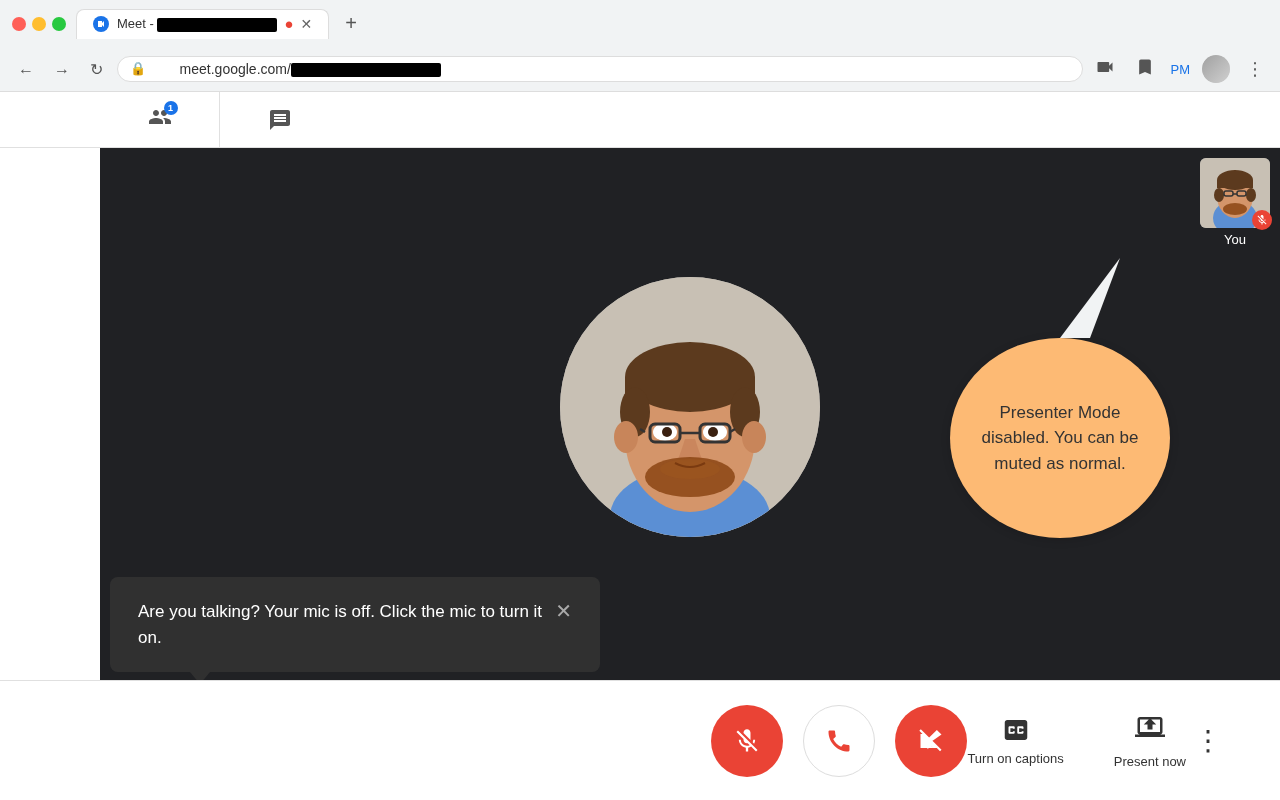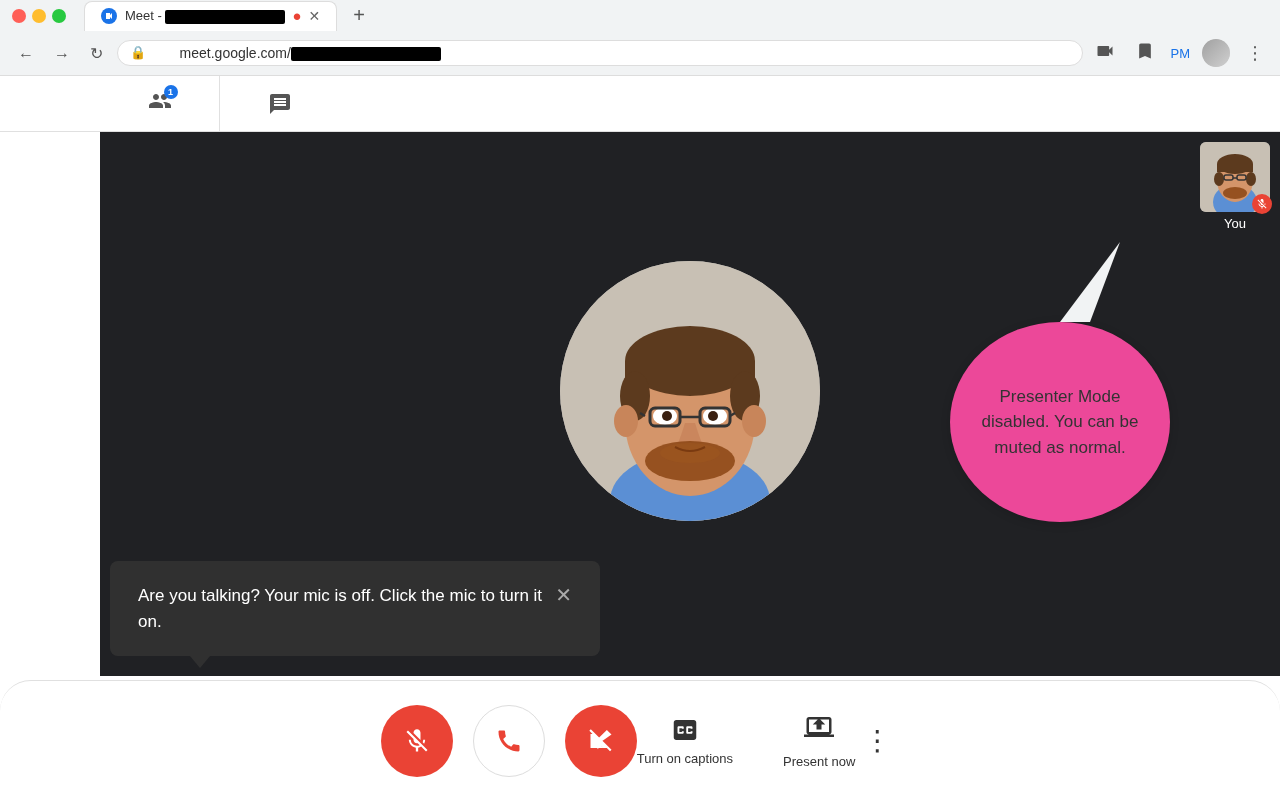--- a/index.html
+++ b/index.html
@@ -1,20 +1,20 @@
 <!DOCTYPE html>
 <html><head>
   <meta charset="utf-8">
   <style>
     * { margin: 0; padding: 0; box-sizing: border-box; }
     body { width: 1280px; height: 800px; overflow: hidden; font-family: -apple-system, BlinkMacSystemFont, 'Segoe UI', Arial, sans-serif; background: #fff; }
 
     
     .browser-chrome { background: #f1f3f4; border-bottom: 1px solid #ddd; }
-    .title-bar { display: flex; align-items: center; padding: 0 12px; gap: 8px; }
+    .title-bar { display: flex; align-items: center; padding: 8px 12px; }
     .traffic-lights { display: flex; gap: 6px; align-items: center; }
     .traffic-light { width: 14px; height: 14px; border-radius: 50%; }
     .tl-red { background: #ff5f57; }
     .tl-yellow { background: #ffbd2e; }
     .tl-green { background: #28c940; }
     .tab-bar { display: flex; align-items: center; margin-left: 10px; flex: 1; }
     .tab { background: #fff; border-radius: 8px 8px 0 0; padding: 6px 16px; display: flex; align-items: center; gap: 8px; min-width: 200px; border: 1px solid #ddd; border-bottom: none; }
     .tab-icon { width: 16px; height: 16px; background: #1a73e8; border-radius: 50%; display: flex; align-items: center; justify-content: center; }
     .tab-icon svg { width: 10px; height: 10px; fill: white; }
     .tab-title { font-size: 13px; color: #333; flex: 1; white-space: nowrap; overflow: hidden; text-overflow: ellipsis; }
@@ -189,35 +189,35 @@
       </div>
     </div>
     <span style="color:#fff;font-size:13px;margin-top:4px;font-family:Arial,sans-serif;">You</span>
   </div>
 
   <div style="position:absolute;right:110px;top:190px;">
 
     <svg style="position:absolute;top:-80px;right:30px;overflow:visible;" width="100" height="100">
       <polygon points="80,0 50,80 20,80" fill="#f1f3f4"></polygon>
     </svg>
-    <div style="background:#ec4899;border-radius:50%;width:220px;height:200px;display:flex;align-items:center;justify-content:center;box-shadow:0 2px 10px rgba(0,0,0,0.15);">
+    <div style="background:#fdba74;border-radius:50%;width:220px;height:200px;display:flex;align-items:center;justify-content:center;box-shadow:0 2px 10px rgba(0,0,0,0.15);">
       <p style="font-size:17px;color:#333;text-align:center;padding:20px;line-height:1.5;">Presenter Mode disabled. You can be muted as normal.</p>
     </div>
   </div>
 
   <div style="position:absolute;left:0px;bottom:20px;background:rgba(50,50,50,0.95);color:#fff;border-radius:8px;padding:22px 28px;max-width:490px;display:flex;align-items:flex-start;gap:13px;margin-left:10px;">
     <p style="font-size:17px;line-height:1.5;flex:1;">Are you talking? Your mic is off. Click the mic to turn it on.</p>
     <button style="background:none;border:none;color:#aaa;font-size:20px;cursor:pointer;flex-shrink:0;">✕</button>
 
     <div style="position:absolute;bottom:-12px;left:80px;width:0;height:0;border-left:10px solid transparent;border-right:10px solid transparent;border-top:12px solid rgba(50,50,50,0.95);"></div>
   </div>
 
 </div>
 
-<div style="position:absolute;bottom:0;left:0;width:1280px;height:120px;background:#fff;display:flex;align-items:center;justify-content:center;padding:0 50px;border-top:1px solid #e0e0e0;border-radius:31px;">
+<div style="position:absolute;bottom:0;left:0;width:1280px;height:120px;background:#fff;display:flex;align-items:center;justify-content:flex-end;padding:0 50px;border-top:1px solid #e0e0e0;">
 
   <div style="display:flex;align-items:center;gap:20px;">
 
     <button style="width:72px;height:72px;border-radius:50%;background:#ea4335;border:none;cursor:pointer;display:flex;align-items:center;justify-content:center;">
       <svg width="28" height="28" viewBox="0 0 24 24" fill="white">
         <path d="M19 11h-1.7c0 .74-.16 1.43-.43 2.05l1.23 1.23c.56-.98.9-2.09.9-3.28zm-4.02.17c0-.06.02-.11.02-.17V5c0-1.66-1.34-3-3-3S9 3.34 9 5v.18l5.98 5.99zM4.27 3L3 4.27l6.01 6.01V11c0 1.66 1.33 3 2.99 3 .22 0 .44-.03.65-.08l1.66 1.66c-.71.33-1.5.52-2.31.52-2.76 0-5.3-2.1-5.3-5.1H5c0 3.41 2.72 6.23 6 6.72V21h2v-3.28c.91-.13 1.77-.45 2.54-.9L19.73 21 21 19.73 4.27 3z"></path>
       </svg>
     </button>
 
     <button style="width:72px;height:72px;border-radius:50%;background:#fff;border:1px solid #ddd;cursor:pointer;display:flex;align-items:center;justify-content:center;">

